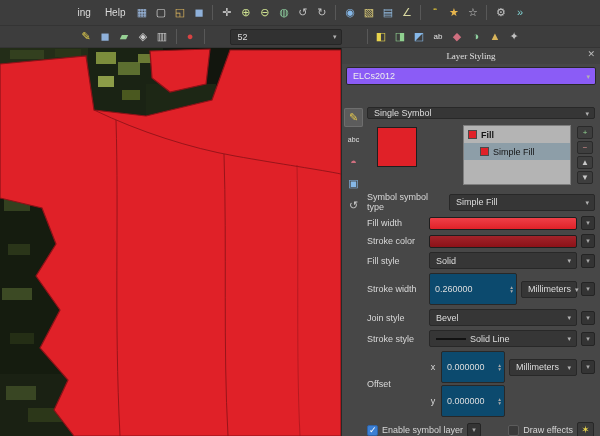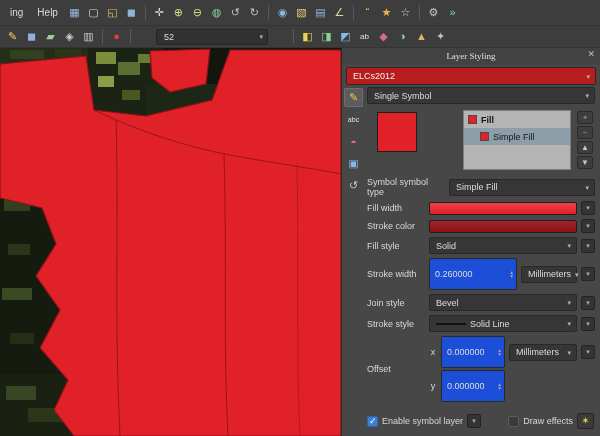--- a/index.html
+++ b/index.html
@@ -2,21 +2,21 @@
 <html style="--fill-red: #e02128; --stroke-red: #8c1218; --selection: #8d9ea8; --check-blue: #3b7fd4;"><head>
 <meta charset="utf-8">
 <style>
   * { margin:0; padding:0; box-sizing:border-box; }
   html,body { width:600px; height:436px; overflow:hidden; }
   body { font-family:"Liberation Sans", sans-serif; background:#3d3d3d; color:#d6d6d6; }
   .app { width:600px; height:436px; display:flex; flex-direction:column; }
 
   
   .topbar { height:26px; display:flex; align-items:center; padding:0 4px; gap:2px;
-            background:#3d3d3d; border-bottom:1px solid #343434; }
+            background:#3d3d3d; border-bottom:1px solid #343434;justify-content:center; }
   .topbar.second { height:22px; }
   .menuitem { font-size:10px; color:#dcdcdc; padding:1px 6px; }
   .iconrow { display:flex; align-items:center; gap:2px; }
   .tbicon { width:17px; height:17px; line-height:17px; text-align:center; font-size:11px;
             border-radius:2px; }
   .tbicon.small { font-size:8px; }
   .tbsep { width:1px; height:15px; background:#585858; margin:0 3px; display:inline-block; }
   .tbcombo { width:112px; height:16px; margin:0 20px; background:#313131; border:1px solid #262626;
              border-radius:2px; display:flex; align-items:center; padding:0 4px 0 7px;
              font-size:9px; color:#ddd; }
@@ -31,21 +31,21 @@
 
   
   .dock { width:259px; background:#474747; border-left:1px solid #292929;
           display:flex; flex-direction:column; font-size:9px; }
   .dock-title { height:16px; background:#424242; display:flex; align-items:center;
                 justify-content:center; color:#e0e0e0; position:relative;font-family:Liberation Serif, serif; }
   .dock-close { position:absolute; right:5px; top:1px; color:#bbb; font-size:9px; }
   .combo { height:17px; background:#363636; border:1px solid #282828; border-radius:2px;
            display:flex; align-items:center; gap:4px; padding:0 5px 0 6px; color:#ddd; }
   .combo.grow { flex:1; min-width:0; }
-  .layercombo { margin:3px 4px 0; height:18px; background:#b91c1c; color:#eee; }
+  .layercombo { margin:3px 4px 20px; height:18px; background:#8b5cf6; color:#eee; }
   .dock-main { flex:1; display:flex; min-height:0; }
   .tabstrip { width:23px; padding-top:3px; display:flex; flex-direction:column;
               align-items:center; gap:3px; }
   .tab { width:19px; height:19px; border-radius:2px; display:flex; align-items:center;
          justify-content:center; font-size:11px; }
   .tab.small { font-size:7px; }
   .tab.active { background:#5c5c5c; box-shadow:inset 0 0 0 1px #6e6e6e; }
   .panel { flex:1; min-width:0; padding:2px 5px 4px 2px; display:flex; flex-direction:column; }
 
   .symbolarea { display:flex; gap:6px; margin:6px 0 5px; }
@@ -65,21 +65,21 @@
   .prow { display:flex; align-items:center; gap:4px; margin:2px 0; }
   .plabel { width:58px; flex:none; color:#d8d8d8; }
   .plabel.wide { width:78px; }
   .colorbar { flex:1; min-width:0; height:13px; border-radius:2px; border:1px solid #1e1e1e; }
   .colorbar.fillc { background:linear-gradient(#ef4048, var(--fill-red)); }
   .colorbar.strokec { background:linear-gradient(#a3232a, var(--stroke-red)); }
   .ddbtn { width:14px; height:14px; flex:none; background:#343434; border:1px solid #242424;
            border-radius:2px; color:#a8a8a8; font-size:7px; display:flex; align-items:center;
            justify-content:center; }
   .ddbtn::after { content:"▾"; }
-  .spin { height:32px; background:#1d4ed8; border:1px solid #282828; border-radius:2px;
+  .spin { height:32px; background:#0c4a6e; border:1px solid #282828; border-radius:2px;
           display:flex; align-items:center; padding:0 3px 0 5px; color:#ddd; }
   .spin.w1 { width:88px; flex:none; }
   .spin.w2 { width:64px; flex:none; }
   .arrows { margin-left:auto; display:flex; flex-direction:column; color:#aaa; padding-left:3px; }
   .arrows i { font-style:normal; font-size:5.5px; line-height:4.5px; }
   .spin-up::after { content:"▴"; }
   .spin-dn::after { content:"▾"; }
   .linechip { width:30px; height:2px; background:#121212; flex:none; }
   .offsetgrid { flex:1; min-width:0; display:grid; grid-template-columns:8px 64px 1fr 14px;
                 gap:2px 4px; align-items:center; }

